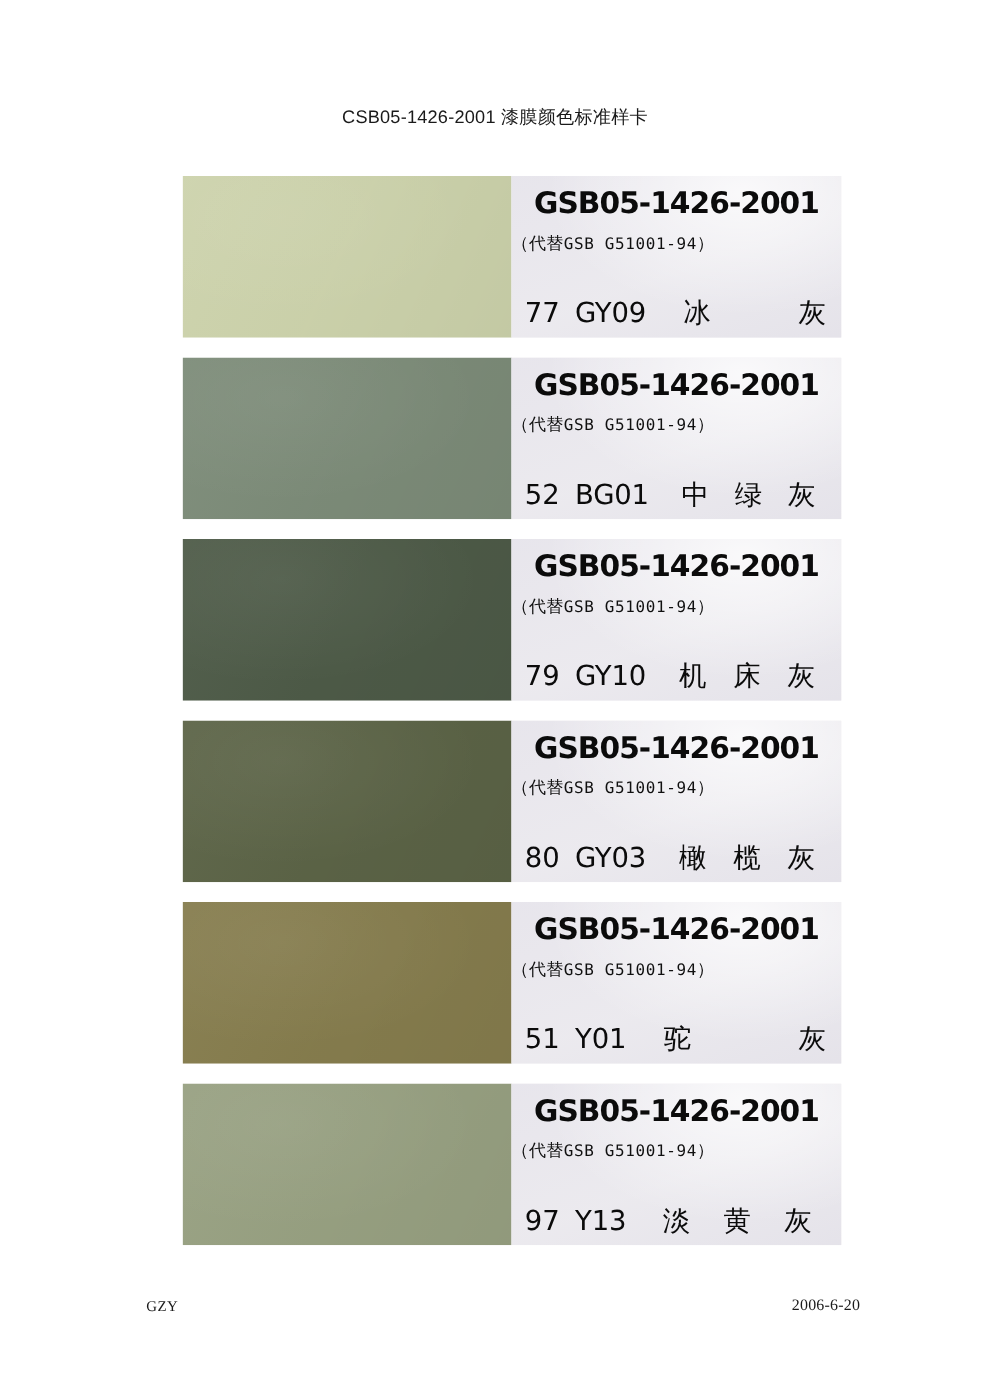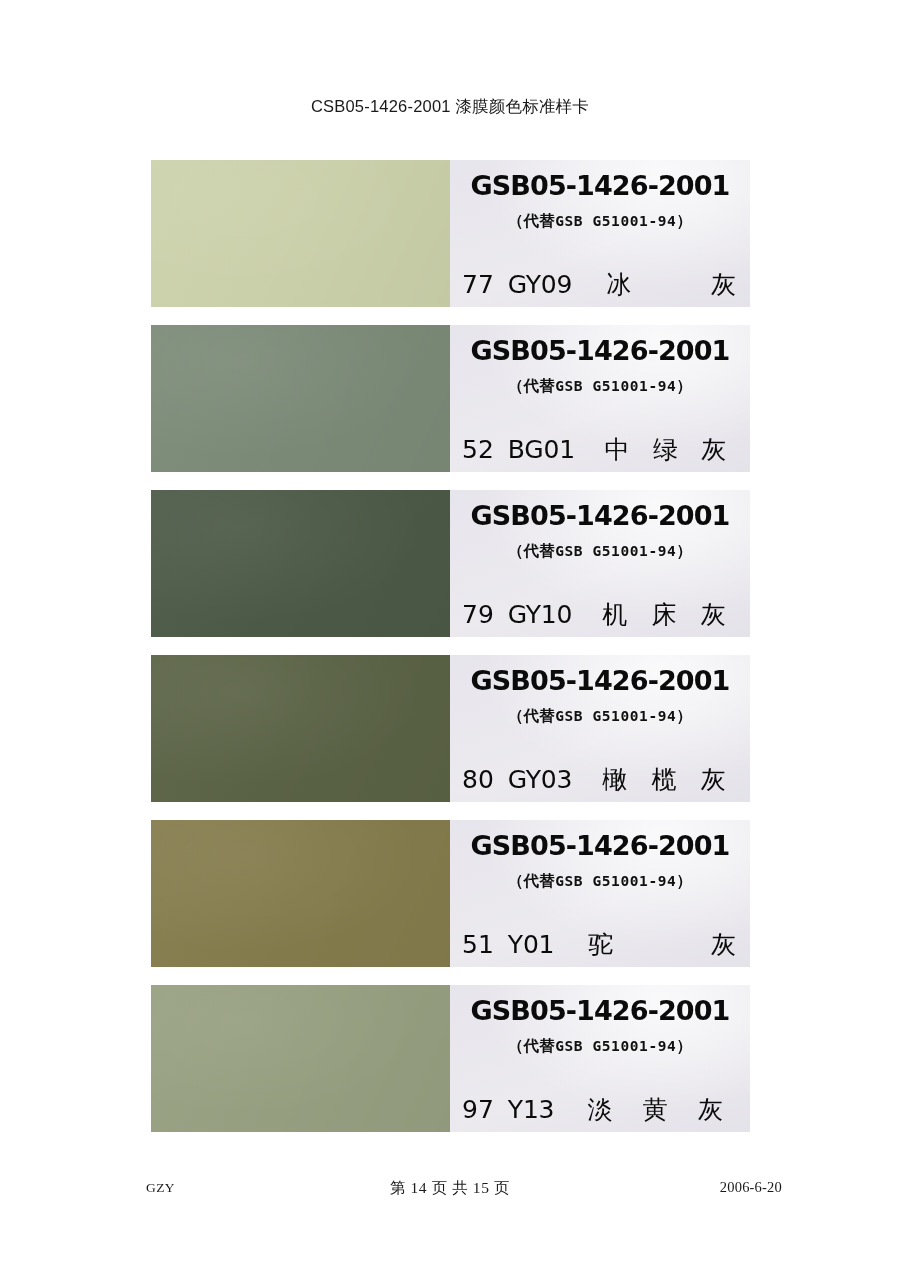--- a/index.html
+++ b/index.html
@@ -27,21 +27,21 @@
     font-size: 16.5px;
     letter-spacing: 0.2px;
     color: #1a1a1a;
     white-space: nowrap;
   }
 
   
   #card-stack {
     position: absolute;
     top: 160px;
-    left: 151px;
+    left: 166px;
     width: 636px;
   }
   .color-card {
     position: relative;
     width: 599px;
     height: 147px;
     margin-bottom: 18px;
     display: flex;
     flex-direction: row;
     overflow: hidden;
@@ -84,27 +84,25 @@
     font-size: 27px;
     letter-spacing: -0.9px;
     color: #0b0b0b;
     white-space: nowrap;
   }
   .supersede {
     position: absolute;
     top: 51px;
     left: 0;
     width: 100%;
-    text-align: center;
     font-family: "DejaVu Sans", "Liberation Sans", sans-serif;
     font-size: 15.5px;
     letter-spacing: 0.3px;
     color: #101010;
     white-space: nowrap;
-    font-weight: bold;
   }
   .supersede .ascii {
     font-family: "DejaVu Sans Mono", "Liberation Mono", monospace;
     font-size: 14.5px;
     letter-spacing: 0.6px;
   }
 
   .name-row {
     position: absolute;
     bottom: 6px;
@@ -155,21 +153,21 @@
     top: 1178px;
     left: 0;
     width: 900px;
     height: 26px;
     font-family: "Liberation Serif", "DejaVu Serif", serif;
     font-size: 15px;
     color: #1a1a1a;
   }
   #footer .f-left {
     position: absolute;
-    left: 146px;
+    left: 133px;
     top: 2px;
     font-size: 13.5px;
     letter-spacing: 0.4px;
   }
   #footer .f-center {
     position: absolute;
     left: 0;
     width: 900px;
     top: 0;
     text-align: center;
@@ -281,15 +279,14 @@
             <span>黄</span>
             <span>灰</span>
           </span>
         </div>
       </div>
     </div>
   </div>
 
 <div id="footer">
   <div class="f-left">GZY</div>
-  <div class="f-center">第 14 页 共 15 页</div>
   <div class="f-right">2006-6-20</div>
 </div>
 
 </body></html>

